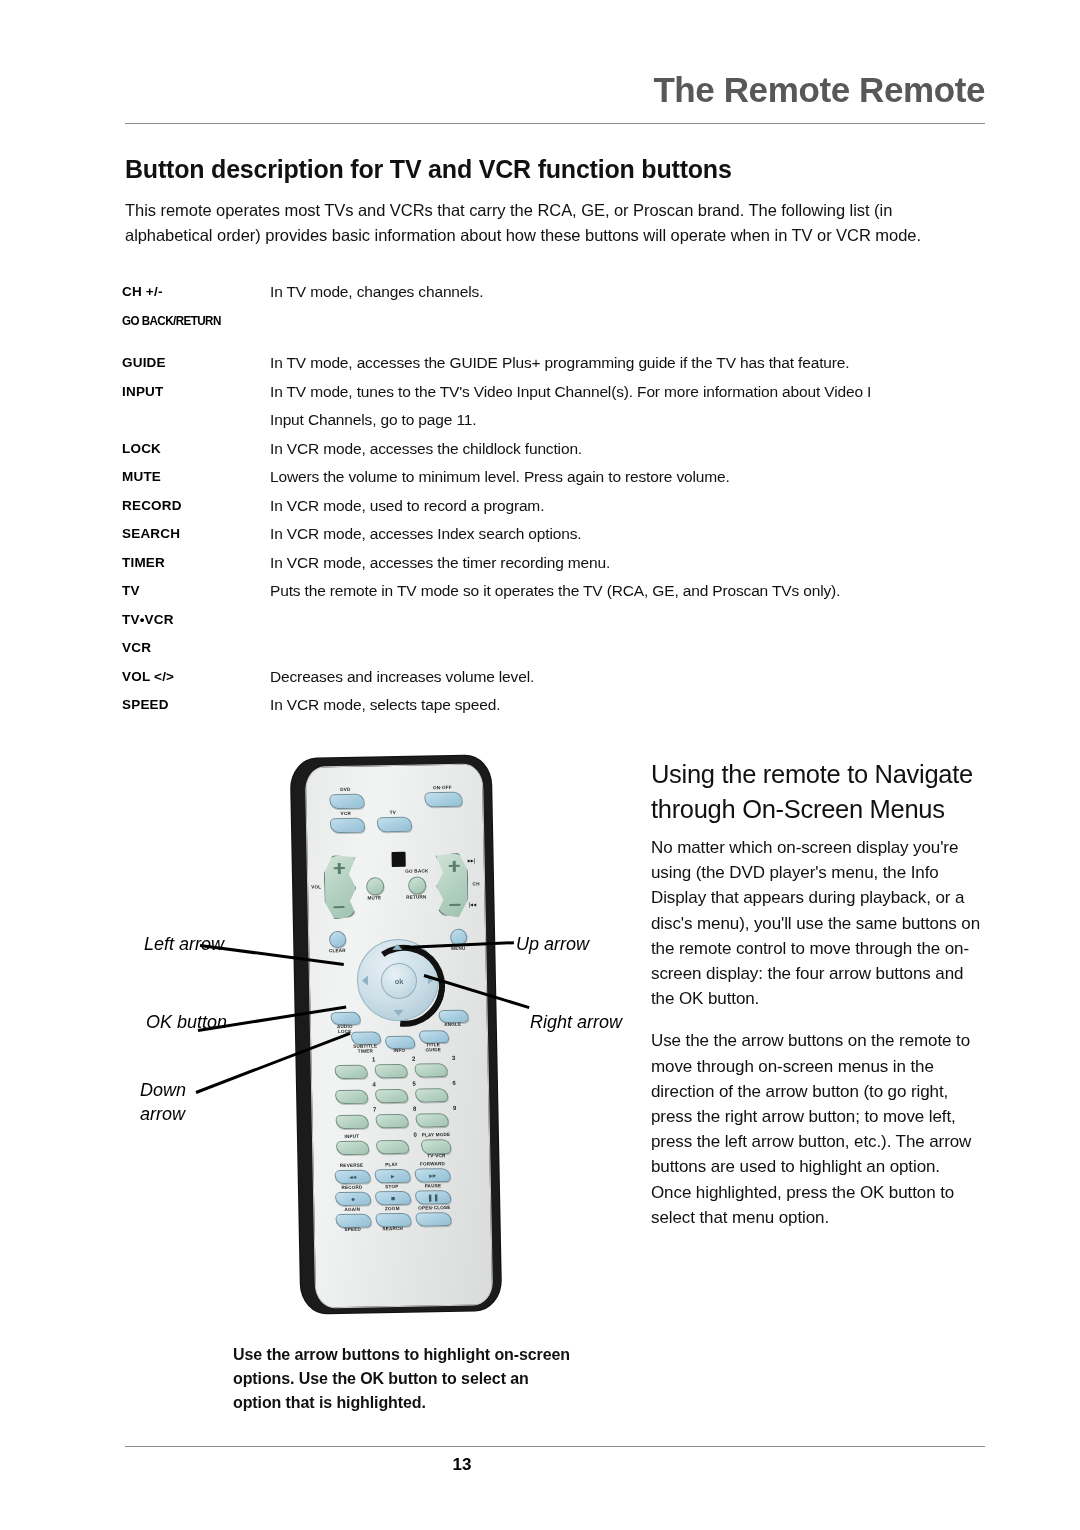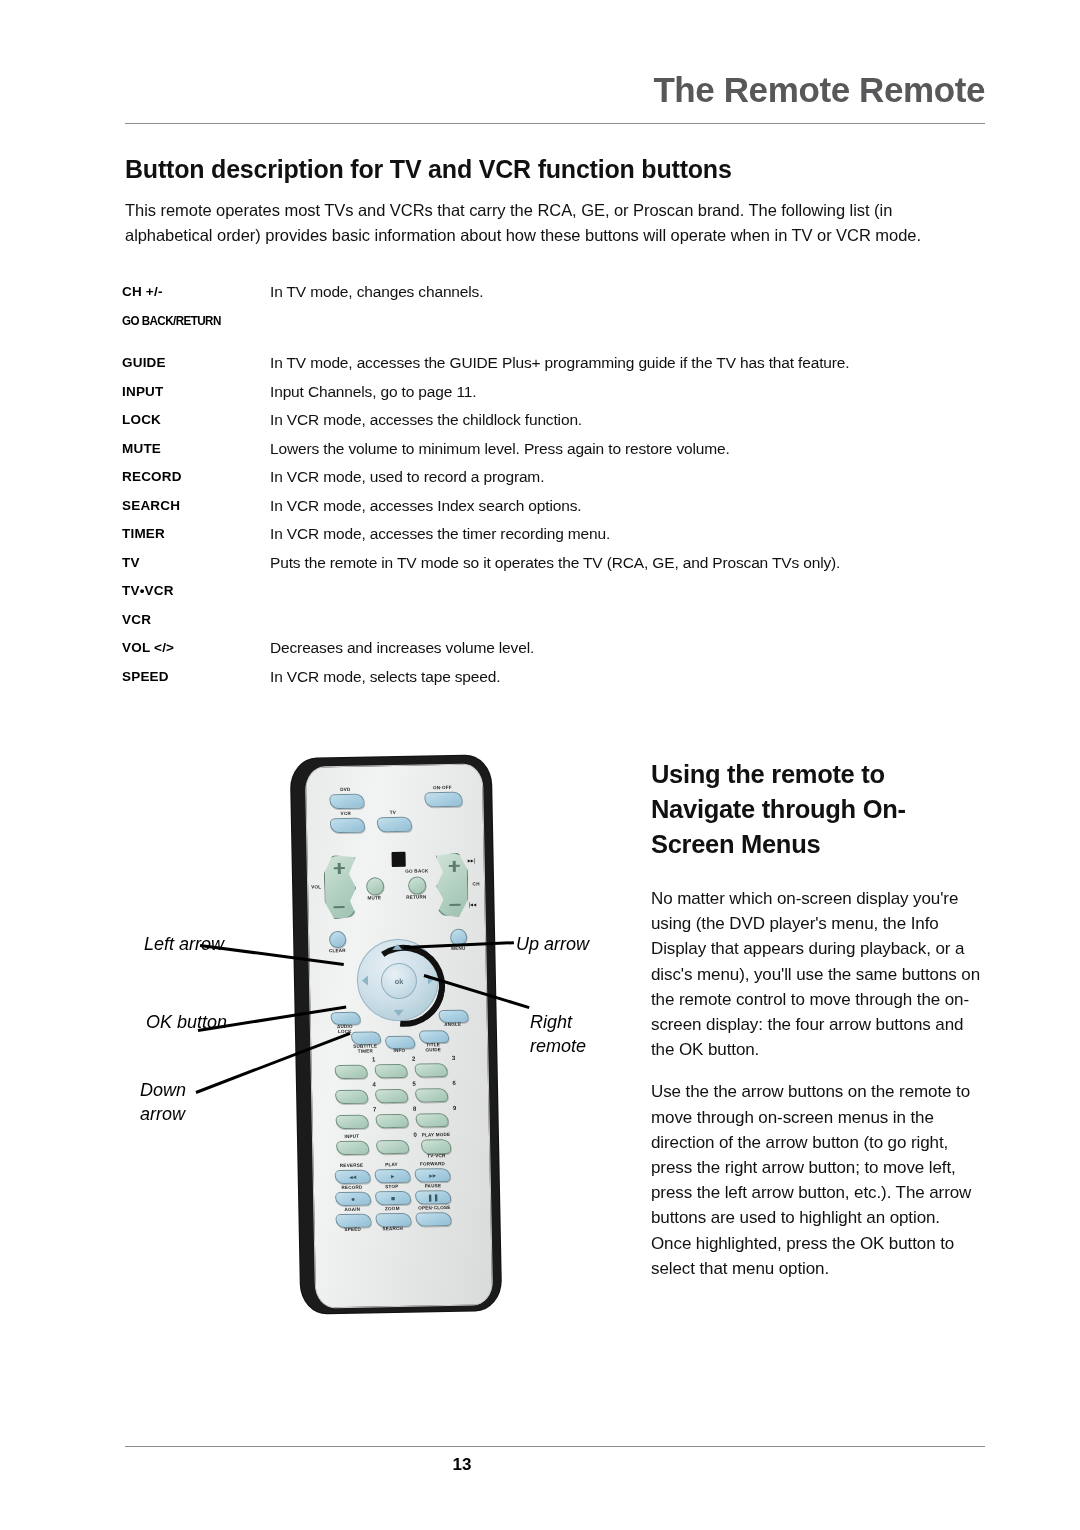--- a/index.html
+++ b/index.html
@@ -110,25 +110,25 @@
 
   
   .right-col {
     position: absolute;
     left: 651px;
     top: 757px;
     width: 330px;
   }
   .right-title {
     font-size: 25.5px;
-    font-weight: bold;
+    font-weight: normal;
     line-height: 35px;
     letter-spacing: -0.3px;
     color: #111;
-    margin-bottom: 24px;
+    margin-bottom: 8px;
   }
   .right-para {
     font-size: 17px;
     line-height: 25.2px;
     color: #111;
     letter-spacing: -0.1px;
     margin-bottom: 17px;
   }
 
   
@@ -393,20 +393,21 @@
     <div class="defrow">
       <div class="defterm condensed">GO BACK/RETURN</div>
     </div>
     <div class="defrow gap">
       <div class="defterm">GUIDE</div>
       <div class="defdesc">In TV mode, accesses the GUIDE Plus+ programming guide if the TV has that feature.</div>
     </div>
     <div class="defrow">
       <div class="defterm">INPUT</div>
       <div class="defdesc">
+        <span>In TV mode, tunes to the TV's Video Input Channel(s). For more information about Video I</span>
         <span class="line2">Input Channels, go to page 11.</span>
       </div>
     </div>
     <div class="defrow">
       <div class="defterm">LOCK</div>
       <div class="defdesc">In VCR mode, accesses the childlock function.</div>
     </div>
     <div class="defrow">
       <div class="defterm">MUTE</div>
       <div class="defdesc">Lowers the volume to minimum level. Press again to restore volume.</div>
@@ -588,19 +589,20 @@
   <div class="leader" style="left:200px; top:944px; width:145px; height:3px; transform: rotate(7.5deg);"></div>
   <div class="leader" style="left:198px; top:1029px; width:150px; height:3px; transform: rotate(-9deg);"></div>
   <div class="leader" style="left:196px; top:1091px; width:165px; height:3px; transform: rotate(-21deg);"></div>
   <div class="leader" style="left:404px; top:946px; width:110px; height:3px; transform: rotate(-2.5deg);"></div>
   <div class="leader" style="left:424px; top:974px; width:110px; height:3px; transform: rotate(17deg);"></div>
 
   <div class="callout" id="callout-left">Left arrow</div>
   <div class="callout" id="callout-ok">OK button</div>
   <div class="callout" id="callout-down">Down arrow</div>
   <div class="callout" id="callout-up">Up arrow</div>
-  <div class="callout" id="callout-right">Right remote</div>
-
+  <div class="callout" id="callout-right">Right arrow</div>
+
+  <div class="caption">Use the arrow buttons to highlight on-screen options. Use the OK button to select an option that is highlighted.</div>
 
   <div class="footer-rule"></div>
   <div class="page-number">13</div>
 
 </div>
 
 </body></html>

